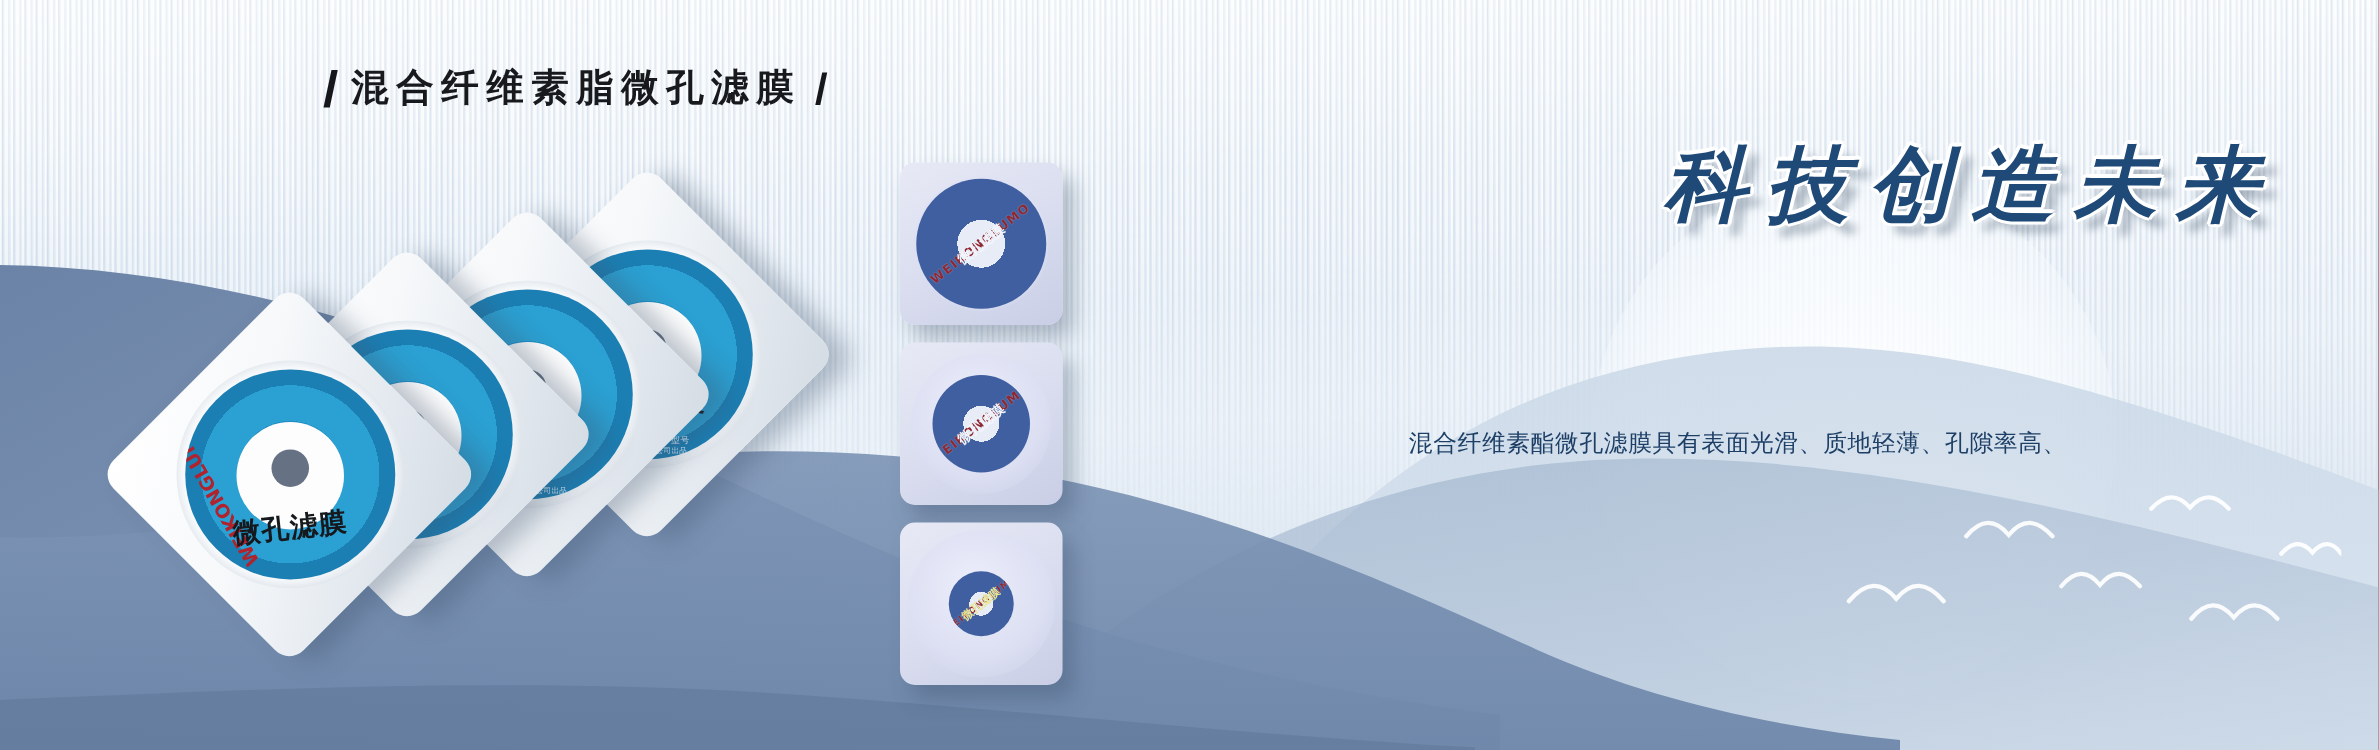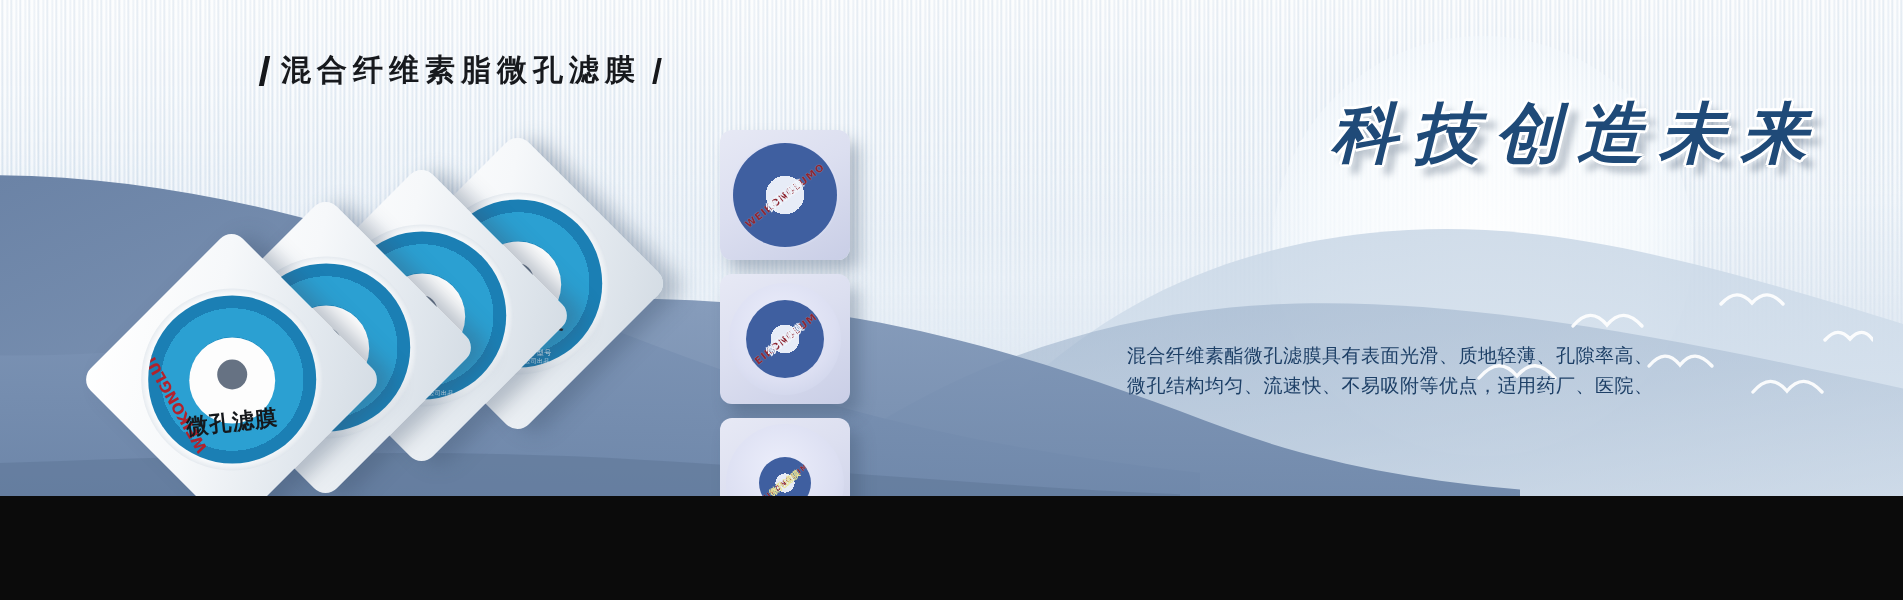--- a/index.html
+++ b/index.html
@@ -1,20 +1,20 @@
 <!DOCTYPE html>
 <html><head>
 <meta charset="utf-8">
 <style>
   html,body{margin:0;padding:0;background:#0b0b0b;}
   *{box-sizing:border-box;}
 
   .banner{
     position:relative;
-    width:1903px;height:496px;
+    width:1903px;height:600px;
     overflow:hidden;
     font-family:"Liberation Sans", sans-serif;
     background:linear-gradient(175deg,#e9f0f7 0%,#dde8f3 28%,#e6eef6 55%,#dbe5f0 80%,#cfdcea 100%);
   }
 
   
   .stripes{
     position:absolute;left:0;top:0;width:100%;height:100%;
     background-image:repeating-linear-gradient(
       90deg,
@@ -72,20 +72,21 @@
     font-weight:700;font-style:italic;
     font-size:66px;line-height:1.16;
     letter-spacing:16px;
     color:#1f4a78;
     white-space:nowrap;
     padding-right:4px;
     text-shadow:
       -2px -2px 0 #ffffff, 2px -2px 0 #ffffff, -2px 2px 0 #ffffff, 2px 2px 0 #ffffff,
       -3px 0 0 #ffffff, 3px 0 0 #ffffff, 0 -3px 0 #ffffff, 0 3px 0 #ffffff,
       9px 9px 7px rgba(60,80,105,.40);
+    margin-top: 14px;
   }
   .hl-line.l2{margin-top:8px;margin-right:-4px;}
 
   
   .body-copy{
     position:absolute;right:76px;top:340px;z-index:9;
     font-family:"DejaVu Serif","Liberation Serif",serif;
     font-size:19px;line-height:1.58;
     color:#1d3f66;letter-spacing:.5px;
     text-align:left;
@@ -327,21 +328,20 @@
       </div>
     </div>
   </div>
 
   <div class="headline">
     <div class="hl-line l1">科技创造未来</div>
   </div>
 
   <div class="body-copy">
     <div>混合纤维素酯微孔滤膜具有表面光滑、质地轻薄、孔隙率高、</div>
-    <div>微孔结构均匀、流速快、不易吸附等优点，适用药厂、医院、</div>
   </div>
 
 
   <div class="birds">
     <svg width="420" height="140" viewBox="0 0 420 140">
       <g fill="none" stroke="#ffffff" stroke-width="3.4" stroke-linecap="round" opacity=".92">
         <path d="M26,96 C40,80 52,80 64,94 C76,80 88,80 102,96"></path>
         <path d="M120,44 C132,30 143,30 154,43 C165,30 176,30 189,44"></path>
         <path d="M196,84 C207,71 217,71 227,83 C237,71 247,71 259,84"></path>
         <path d="M268,22 C279,10 289,10 299,21 C309,10 319,10 330,22"></path>

